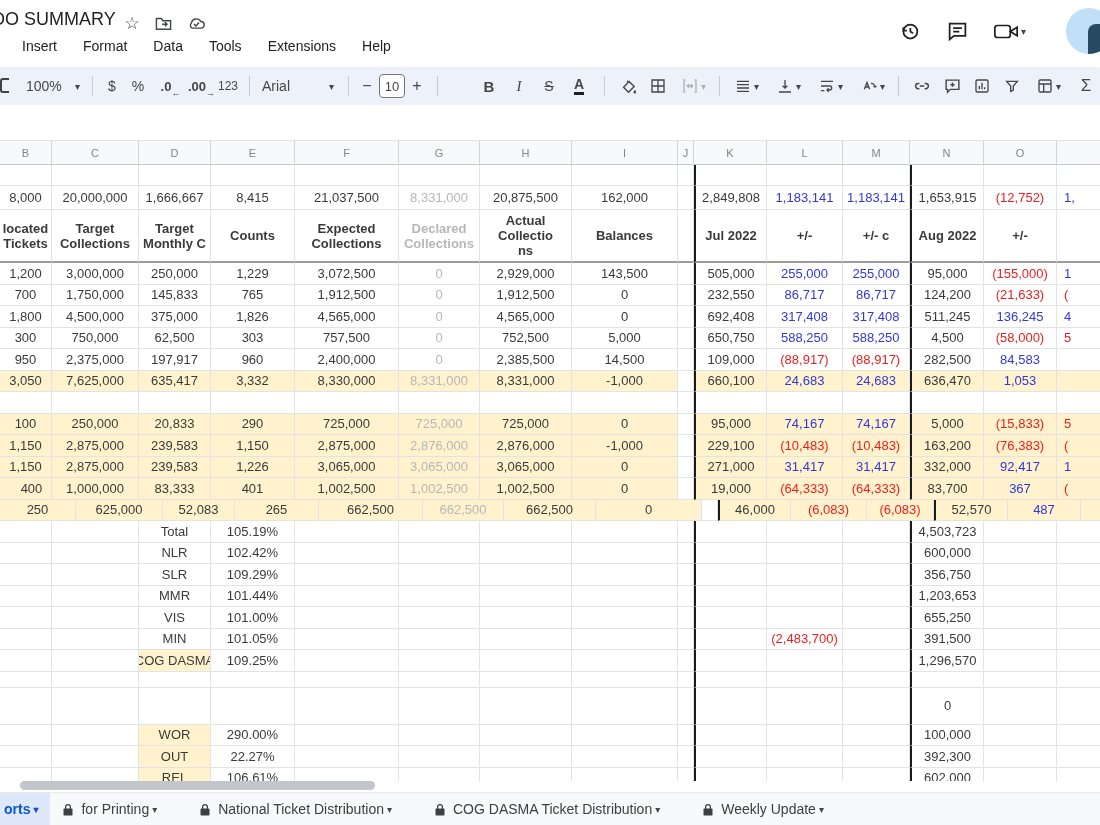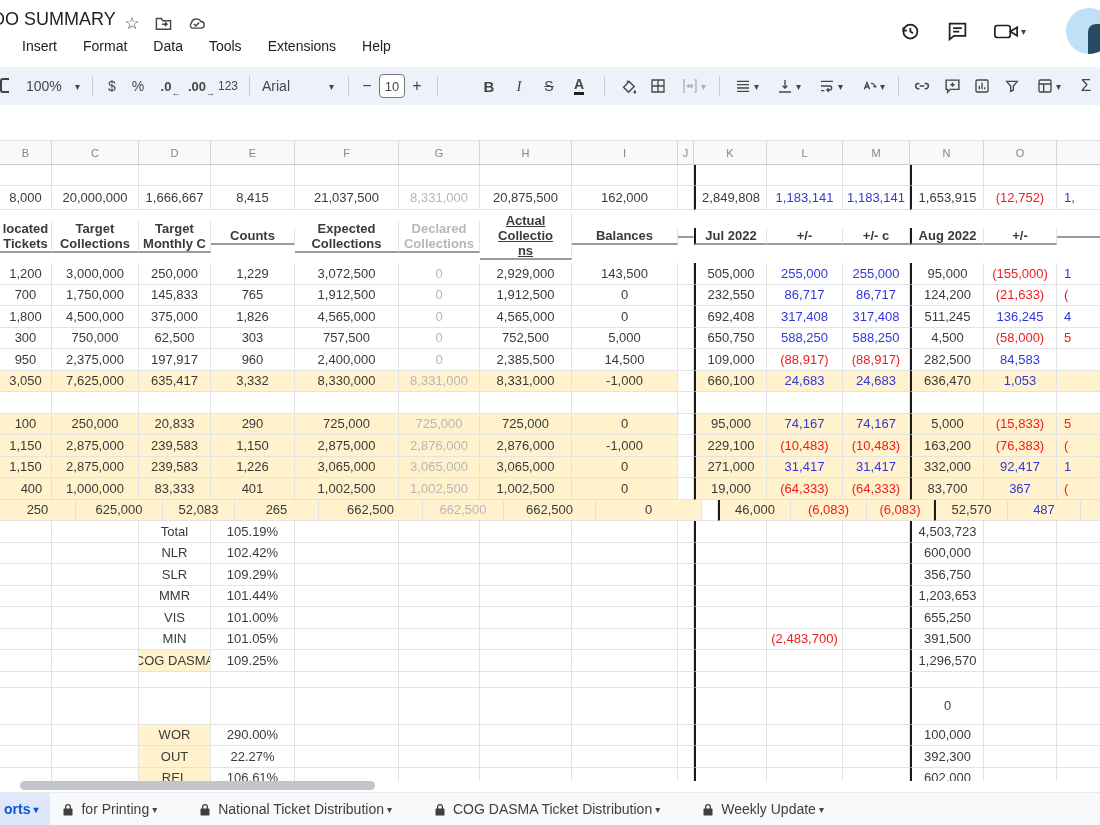--- a/index.html
+++ b/index.html
@@ -273,33 +273,33 @@
       <div class="g-c" style="width: 92px;">20,875,500</div>
       <div class="g-c" style="width: 106px;">162,000</div>
       <div class="g-c" style="width: 16px;"></div>
       <div class="g-c tl" style="width: 73px;">2,849,808</div>
       <div class="g-c b" style="width: 76px;">1,183,141</div>
       <div class="g-c b" style="width: 67px;">1,183,141</div>
       <div class="g-c tl" style="width: 74px;">1,653,915</div>
       <div class="g-c r" style="width: 73px;">(12,752)</div>
       <div class="g-c b pcol" style="width: 44px;">1,</div>
     </div>
-    <div class="g-row hdr" style="height: 53px; align-items: center;">
+    <div class="g-row hdr" style="height: 53px;">
       <div class="g-c" style="width: 52px;">located
 Tickets</div>
       <div class="g-c" style="width: 87px;">Target
 Collections</div>
       <div class="g-c" style="width: 72px;">Target
 Monthly C</div>
       <div class="g-c" style="width: 84px;">Counts</div>
       <div class="g-c" style="width: 104px;">Expected
 Collections</div>
       <div class="g-c g" style="width: 81px;">Declared
 Collections</div>
-      <div class="g-c" style="width: 92px; text-decoration: underline;">Actual
+      <div class="g-c" style="width: 92px;">Actual
 Collectio
 ns</div>
       <div class="g-c" style="width: 106px;">Balances</div>
       <div class="g-c" style="width: 16px;"></div>
       <div class="g-c tl" style="width: 73px;">Jul 2022</div>
       <div class="g-c" style="width: 76px;">+/-</div>
       <div class="g-c" style="width: 67px;">+/- c</div>
       <div class="g-c tl" style="width: 74px;">Aug 2022</div>
       <div class="g-c" style="width: 73px;">+/-</div>
       <div class="g-c pcol" style="width: 44px;"></div>

